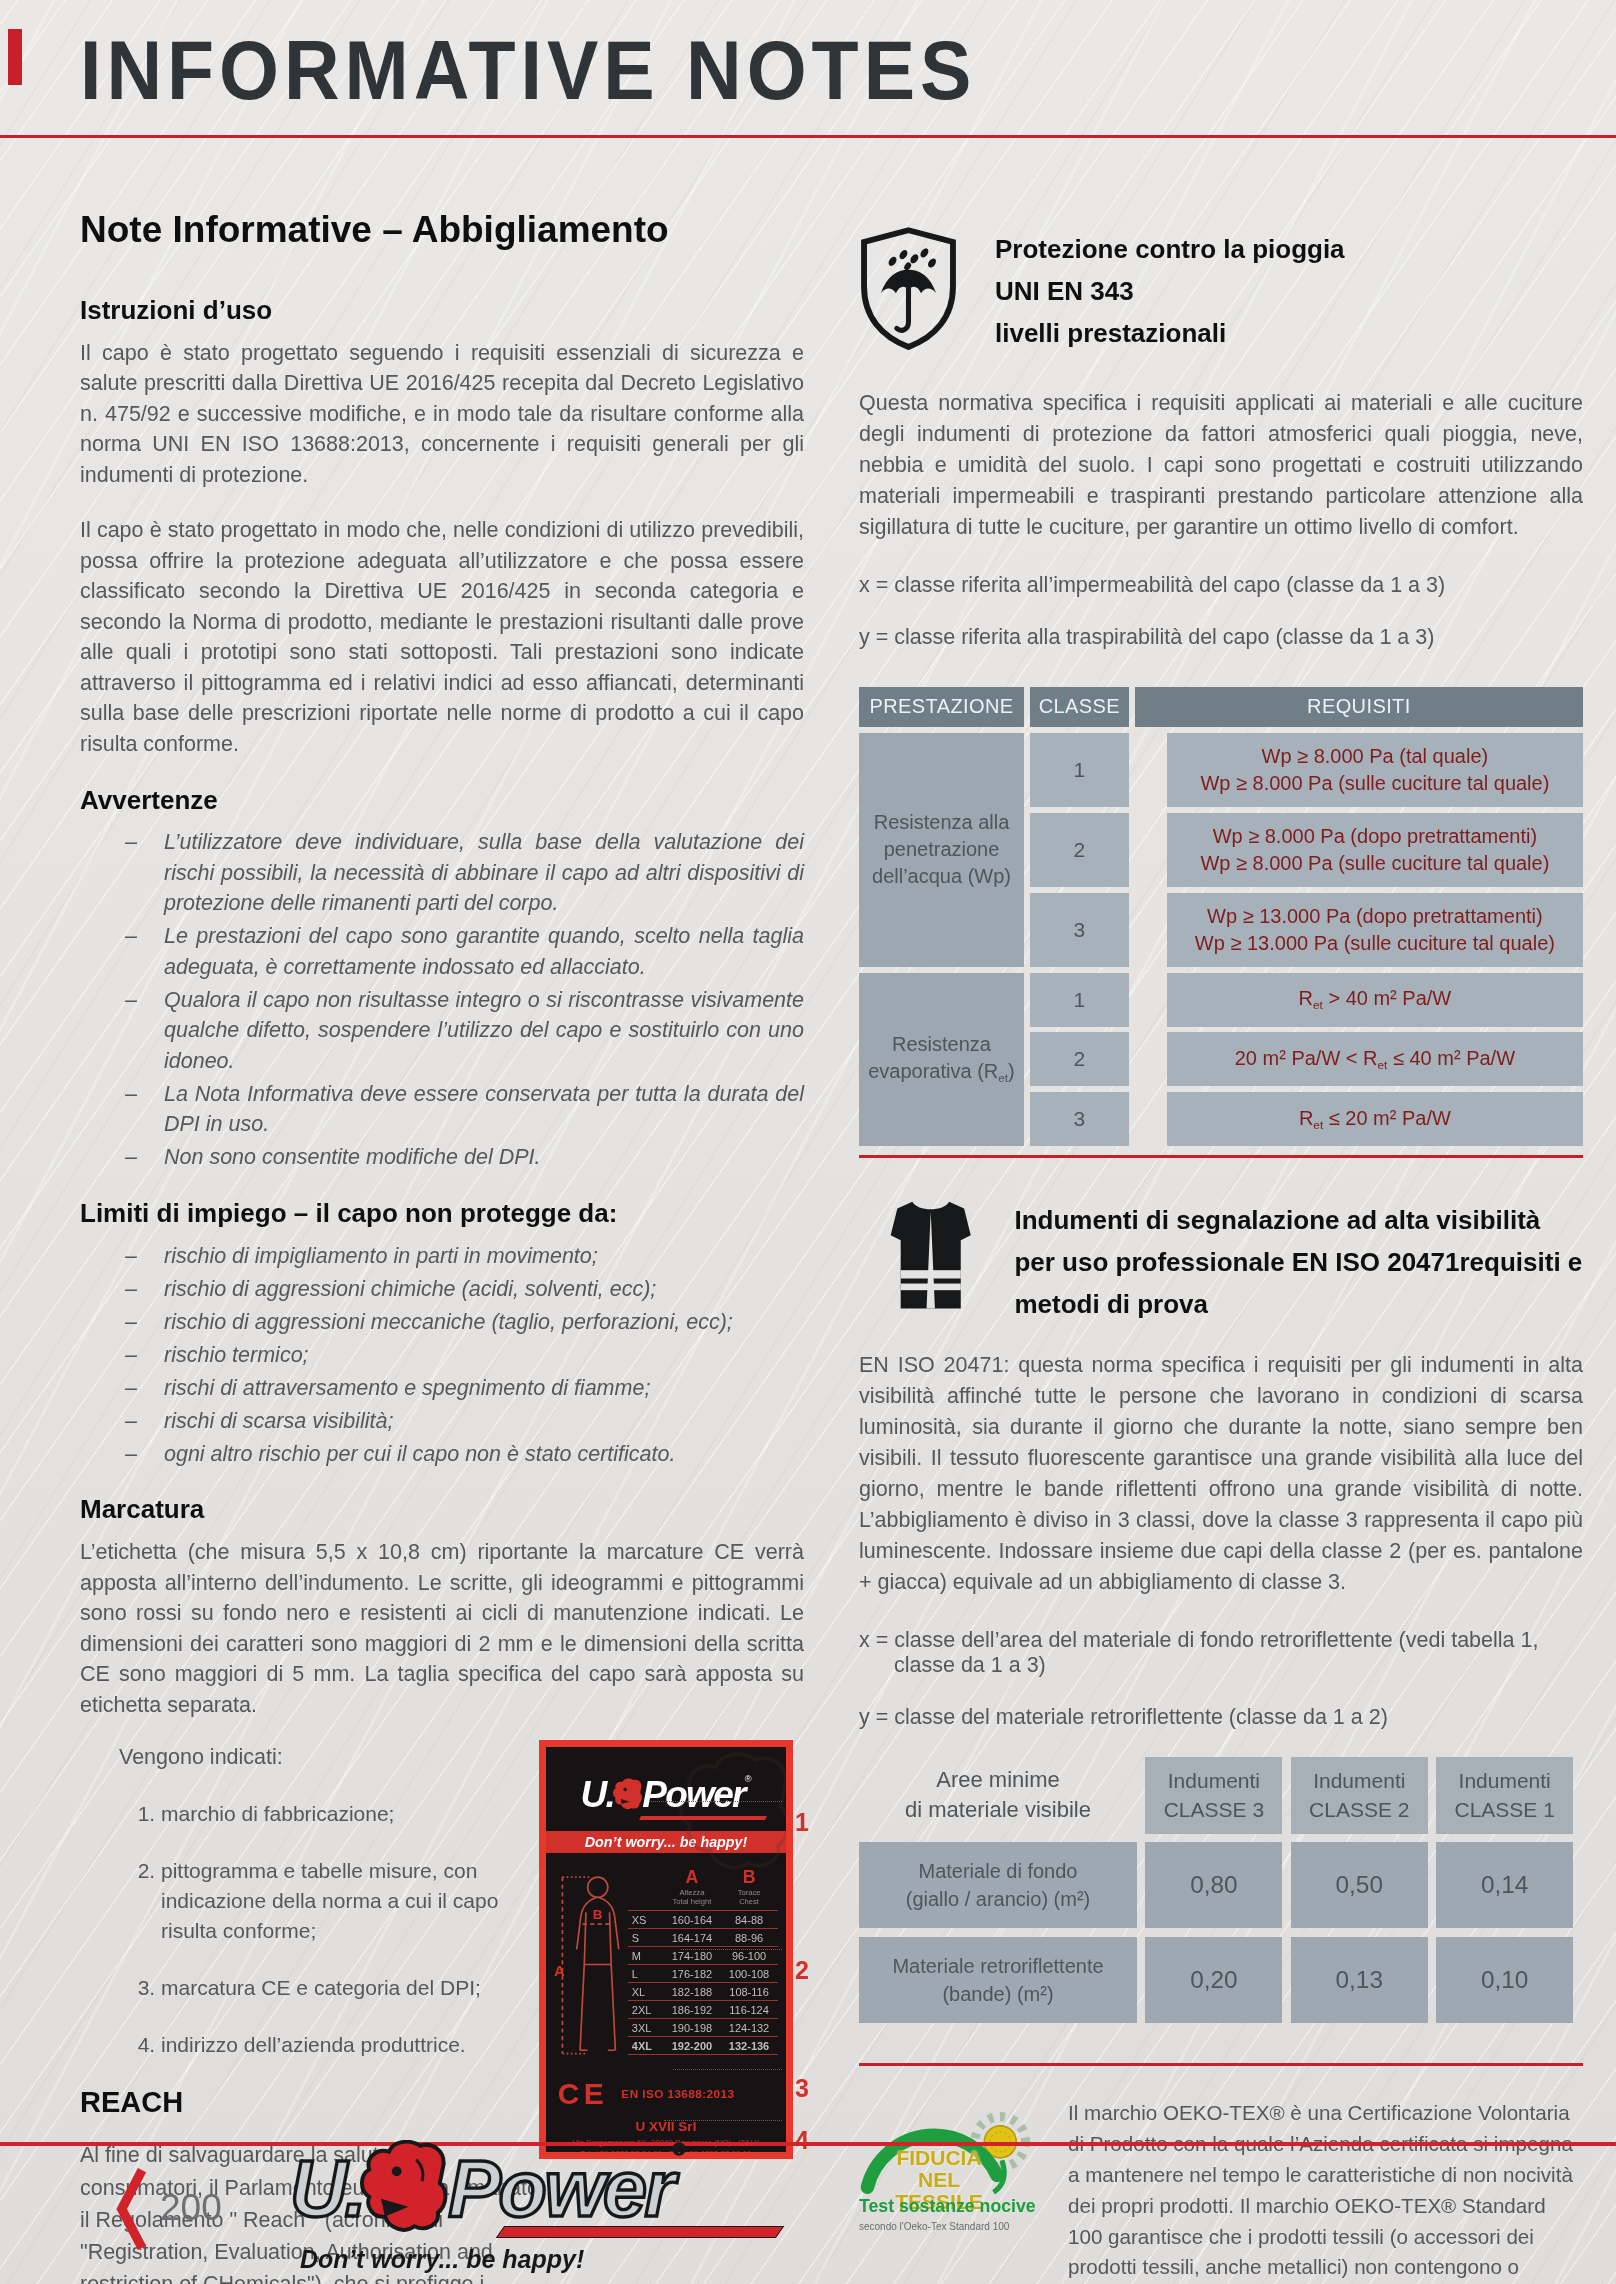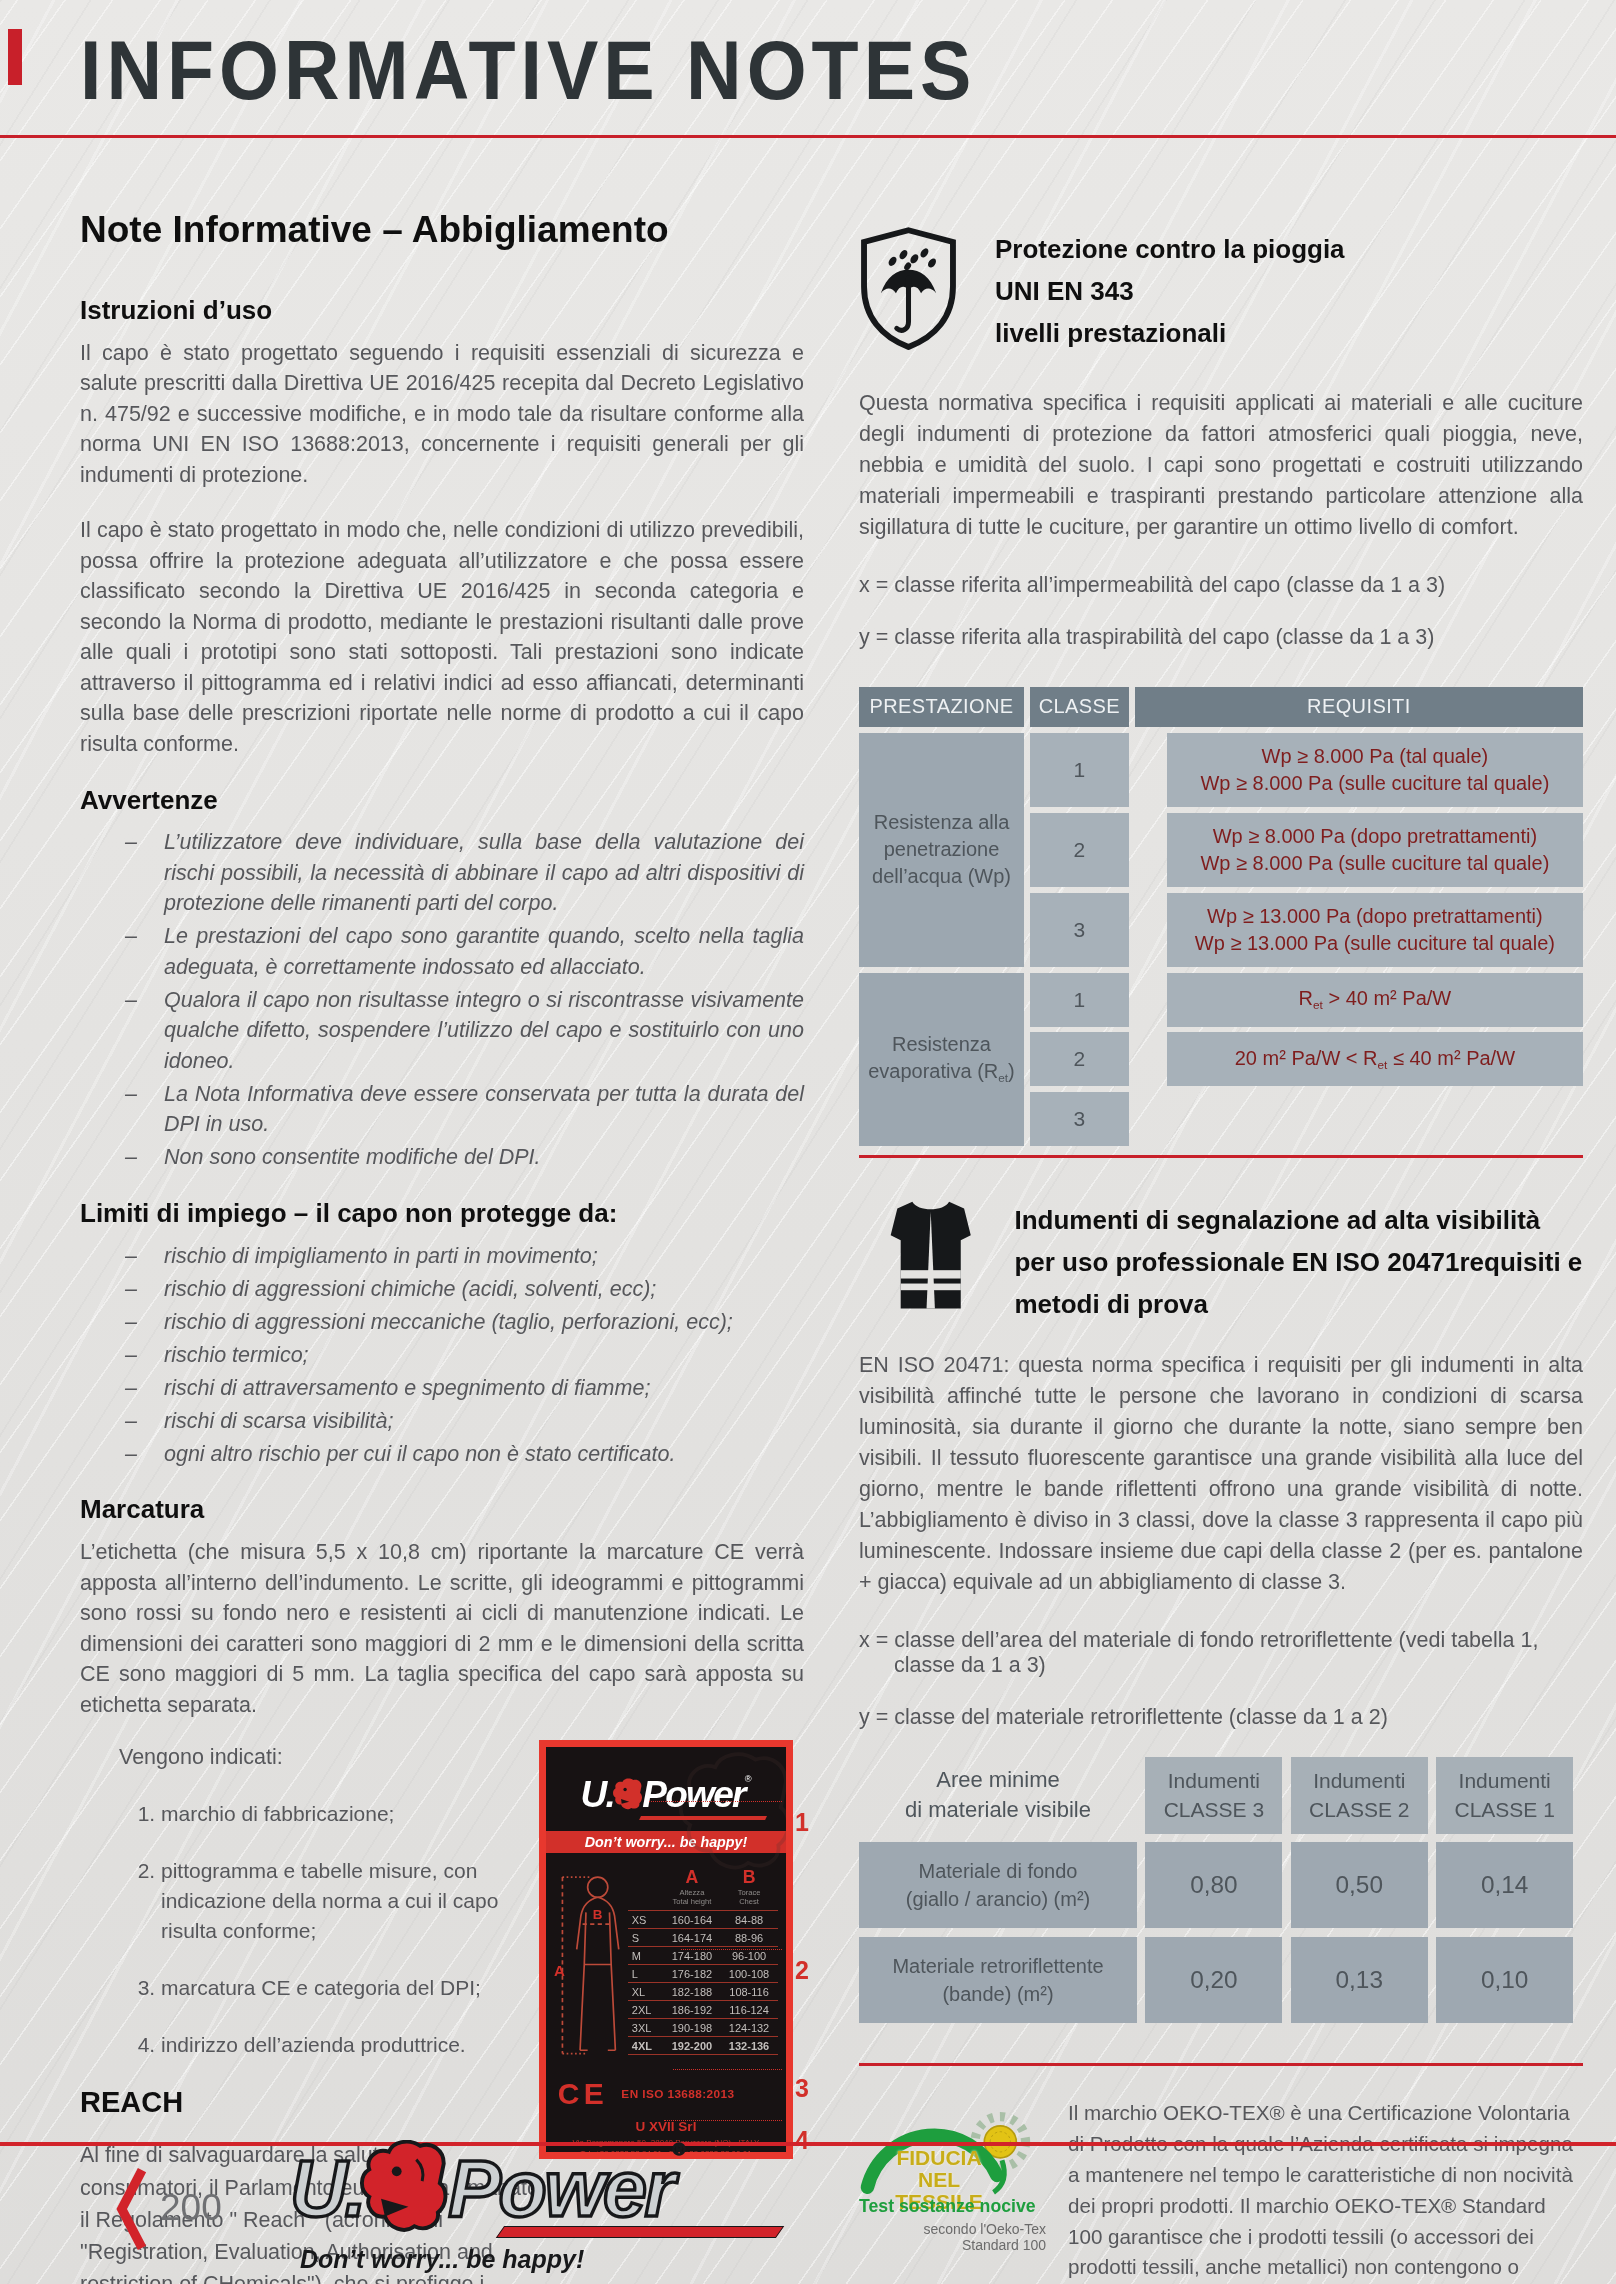--- a/index.html
+++ b/index.html
@@ -87,21 +87,21 @@
   .t2corner{background:transparent;color:#4e555b;font-size:22px;line-height:1.4;}
   .t2h{background:#a7b0b7;color:#4e555b;font-size:21px;line-height:1.4;}
   .t2lab{background:#9ea8b1;color:#4e555b;font-size:20px;line-height:1.4;}
   .t2val{background:#9ea8b1;color:#4e555b;font-size:24.4px;}
   
   .oeko-row{display:flex;gap:29px;margin-top:32px;}
   .oeko-logo{width:180px;height:165px;flex-shrink:0;position:relative;}
   .oeko-t12{position:absolute;left:17px;top:49px;width:126px;text-align:center;font-weight:bold;font-size:21px;
     line-height:1.05;color:#c8ad19;text-shadow:0 0 2.5px #f6f2d8;}
   .oeko-t3{position:absolute;left:0;top:98px;width:180px;text-align:left;font-weight:bold;font-size:17.7px;color:#1e9e3e;}
-  .oeko-t4{position:absolute;left:7px;top:123px;width:180px;text-align:right;font-size:14px;color:#6b6b6b;}
+  .oeko-t4{position:absolute;left:0;top:123px;width:180px;text-align:left;font-size:10px;color:#6b6b6b;}
   .oeko-text{font-size:20.6px;line-height:1.5;color:#56575b;text-align:left;}
   
   .f-line{position:absolute;left:0;top:2142px;width:1616px;height:4.2px;background:#d2232a;}
   .f-chevron{position:absolute;left:114px;top:2165px;}
   .f-num{position:absolute;left:160px;top:2187px;font-size:37px;color:#6f7073;}
   .f-logo{position:absolute;left:290px;top:2140px;white-space:nowrap;}
   .fl-text{font-size:79px;font-weight:bold;font-style:italic;color:#ccd0d2;-webkit-text-stroke:3.4px #17181a;
     letter-spacing:-2.5px;vertical-align:middle;}
   .fl-reg{font-size:17px;color:#ccd0d2;-webkit-text-stroke:1.7px #17181a;vertical-align:top;}
   .f-logo svg{vertical-align:middle;margin:0 -8.4px;}
@@ -324,20 +324,23 @@
       </div>
       <div class="t1c" style="grid-area:5/2;">1</div>
       <div class="t1r" style="grid-area:5/3;">
         <div><span>R</span><sub class="et">et</sub><span> &gt; 40 m² Pa/W</span></div>
       </div>
       <div class="t1c" style="grid-area:6/2;">2</div>
       <div class="t1r" style="grid-area:6/3;">
         <div><span>20 m² Pa/W &lt; R</span><sub class="et">et</sub><span> ≤ 40 m² Pa/W</span></div>
       </div>
       <div class="t1c" style="grid-area:7/2;">3</div>
+      <div class="t1r" style="grid-area:7/3;">
+        <div><span>R</span><sub class="et">et</sub><span> ≤ 20 m² Pa/W</span></div>
+      </div>
     </div>
 
     <div class="red-rule" style="margin:8.4px 0 39px 0;"></div>
 
     <div class="icon-row" style="margin-bottom:25px;">
       <svg width="94" height="118" viewBox="0 0 112 138" style="margin-left:25px;">
         <path d="M34 4 C40 16 72 16 78 4 L96 12 L104 44 L92 50 L92 132 L20 132 L20 50 L8 44 L16 12 Z" fill="#16181a"></path>
         <path d="M56 16 L51 132 L61 132 Z" fill="#e4e3e1"></path>
         <rect x="20" y="86" width="72" height="10" fill="#e4e3e1"></rect>
         <rect x="20" y="102" width="72" height="8" fill="#e4e3e1"></rect>

